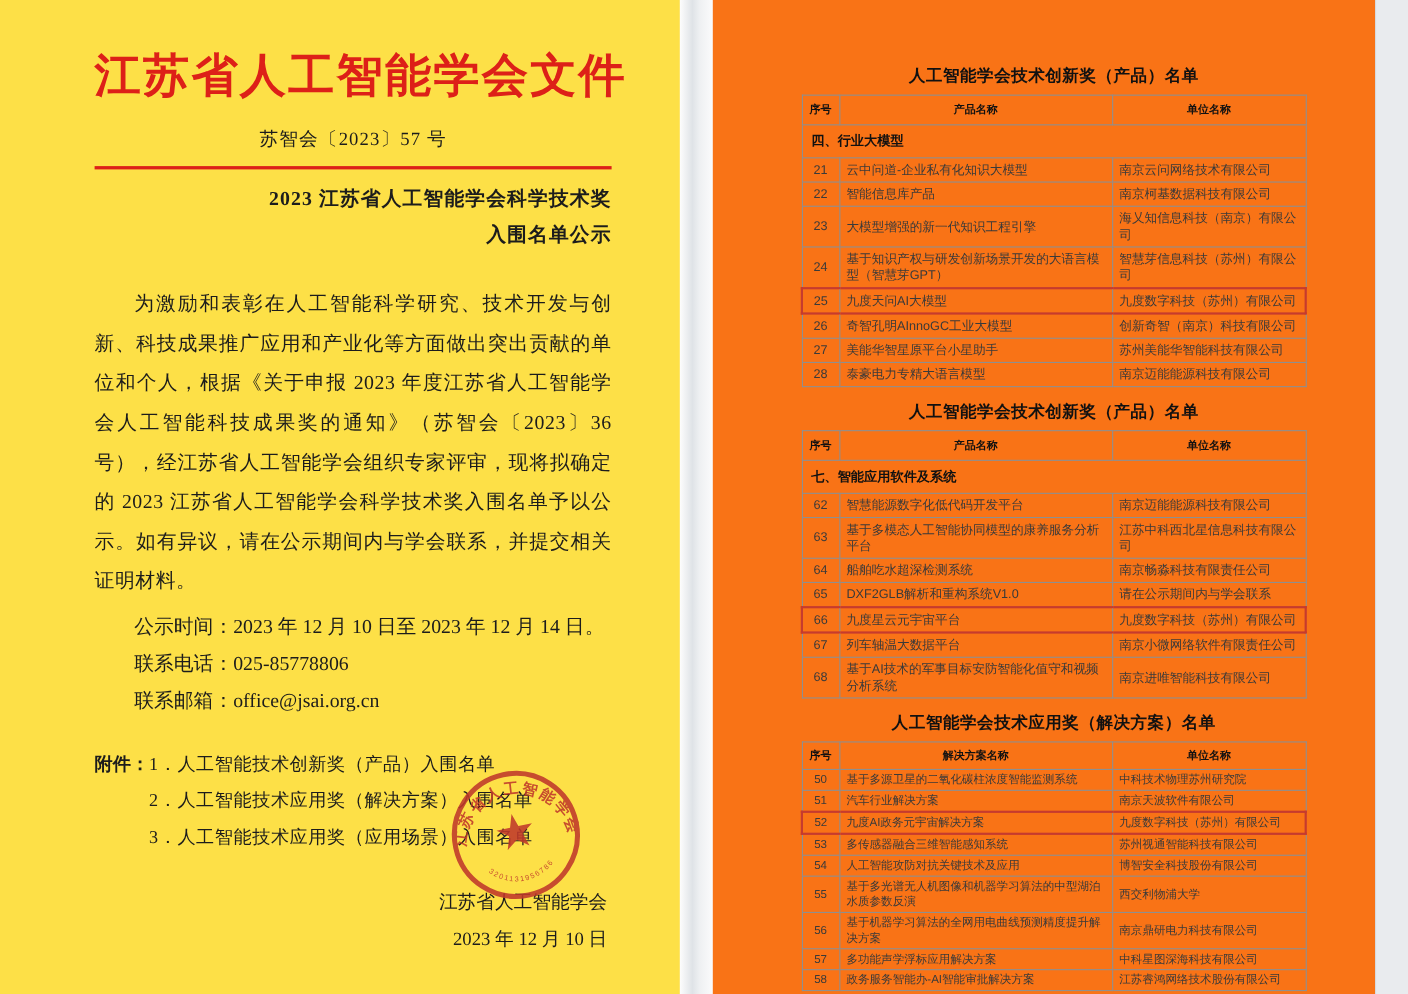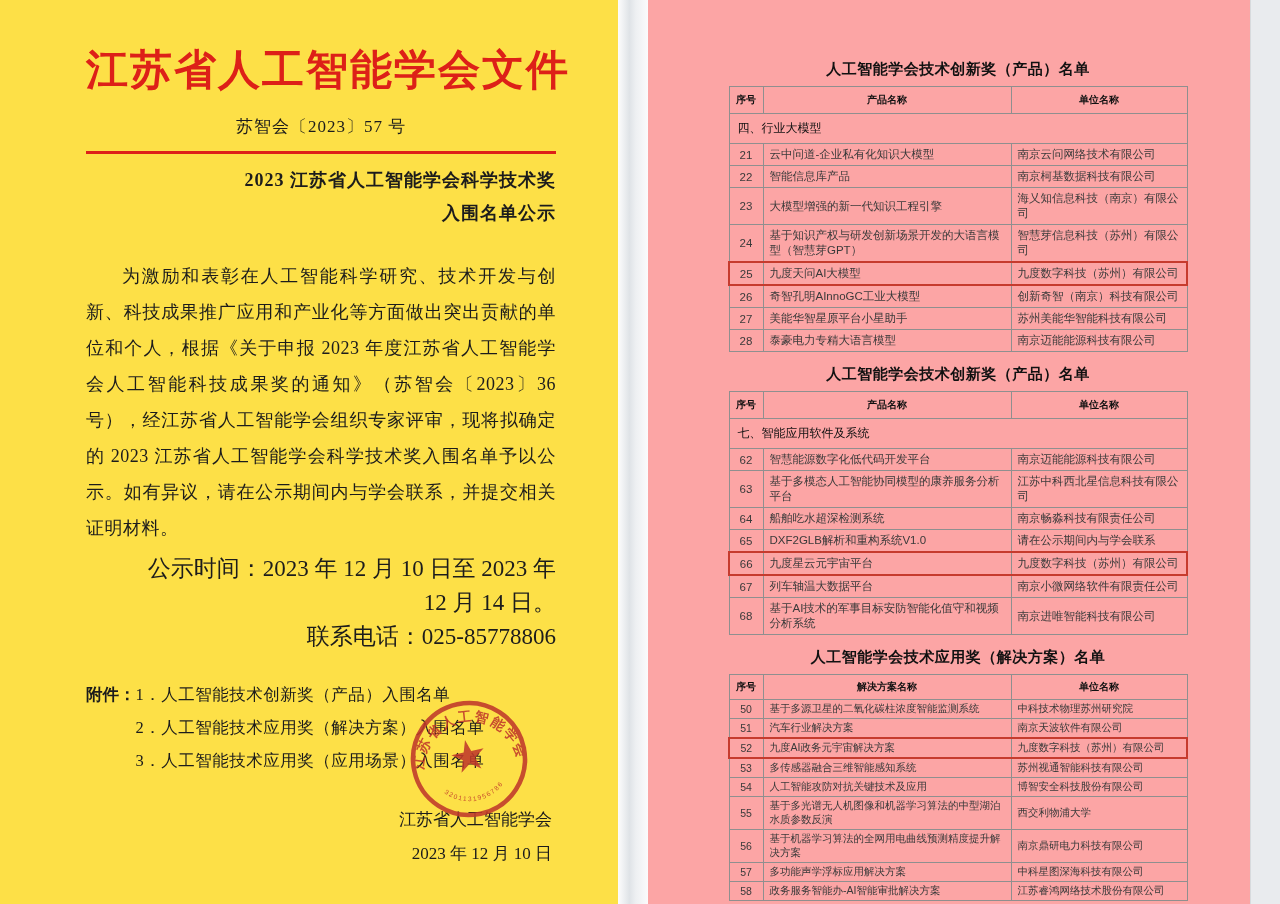--- a/index.html
+++ b/index.html
@@ -26,21 +26,21 @@
     text-align:center;color:var(--accent-red);font-weight:bold;
     font-size:42px;line-height:1.25;letter-spacing:2px;white-space:nowrap;
   }
   .doc-number{text-align:center;font-size:17px;margin-top:18px;letter-spacing:1px;}
   .red-rule{height:3px;background:var(--accent-red);margin-top:13px;}
   .doc-title{text-align:right;font-weight:bold;font-size:18px;line-height:33px;margin-top:10px;letter-spacing:1px;}
   .body-paragraph{
     margin-top:28px;font-size:18px;line-height:36px;text-align:justify;
     text-indent:2em;letter-spacing:0.5px;
   }
-  .contact-block{margin-top:6px;font-size:23px;line-height:34px;text-align:right;}
+  .contact-block{margin-top:6px;font-size:18px;line-height:34px;}
   .contact-block>div{text-indent:2em;}
   .attachments{margin-top:24px;font-size:16.5px;line-height:33px;display:flex;}
   .att-label{font-weight:bold;white-space:nowrap;}
   .att-item{letter-spacing:0.5px;}
   .signature{margin-top:26px;text-align:right;font-size:17px;line-height:34px;padding-right:4px;position:relative;z-index:1;}
   .seal{
     position:absolute;left:408px;top:698px;width:122px;height:122px;
     opacity:0.88;transform:rotate(-12deg);z-index:2;pointer-events:none;
   }
   .seal-ring{fill:none;stroke:var(--seal-red);stroke-width:4.5;}
@@ -53,42 +53,42 @@
     position:absolute;left:618px;top:0;width:30px;height:904px;
     background:linear-gradient(90deg,#fdfdfd 0%,var(--divider-gray) 38%,#eef0f2 60%,#fbfbfc 100%);
   }
   .right-edge-strip{
     position:absolute;left:1250px;top:0;width:30px;height:904px;
     background:var(--edge-gray);border-left:1px solid #d7dadd;
   }
 
   
   .right-page{
-    position:absolute;left:648px;top:0;width:602px;height:904px;background:#fca5a5;
+    position:absolute;left:648px;top:0;width:602px;height:904px;background:#f97316;
     font-family:"Liberation Sans","DejaVu Sans",sans-serif;color:var(--table-ink);
     padding:60px 0 0 80px;
   }
   .table-block{width:460px;margin-bottom:13px;}
   .table-title{
     text-align:center;font-weight:bold;font-size:15px;color:#111;
     margin-bottom:7px;letter-spacing:0.5px;
   }
   table.award{
     width:460px;border-collapse:collapse;table-layout:fixed;
     font-size:11.5px;color:var(--table-ink);
   }
   table.award th,table.award td{
     border:1px solid var(--table-border);padding:3px 6px;vertical-align:middle;
     overflow:hidden;
   }
   table.award th{font-weight:bold;color:#111;text-align:center;font-size:10px;padding:6px 4px;}
   table.award td.c0{text-align:center;}
   table.award .c0{width:34px;}
   table.award .c1{width:248px;}
-  table.award tr.section td{font-weight:normal;color:#111;font-size:12px;padding:6px 8px;}
+  table.award tr.section td{font-weight:bold;color:#111;font-size:12px;padding:6px 8px;}
   table.award tr.hl td{border-top:2px solid var(--highlight-red);border-bottom:2px solid var(--highlight-red);}
   table.award tr.hl td:first-child{border-left:2px solid var(--highlight-red);margin-top:11px;}
   table.award tr.hl td:last-child{border-right:2px solid var(--highlight-red);}
   .table-block.compact table.award{font-size:10.5px;}
   .table-block.compact table.award td{padding:2px 6px;}
   .table-block.compact table.award th{padding:5px 4px;}
 </style>
 </head>
 <body>
 
@@ -100,20 +100,21 @@
       <div class="doc-number">苏智会〔2023〕57 号</div>
       <div class="red-rule"></div>
       <div class="doc-title">
         <div>2023 江苏省人工智能学会科学技术奖</div>
         <div>入围名单公示</div>
       </div>
       <div class="body-paragraph">为激励和表彰在人工智能科学研究、技术开发与创新、科技成果推广应用和产业化等方面做出突出贡献的单位和个人，根据《关于申报 2023 年度江苏省人工智能学会人工智能科技成果奖的通知》（苏智会〔2023〕36 号），经江苏省人工智能学会组织专家评审，现将拟确定的 2023 江苏省人工智能学会科学技术奖入围名单予以公示。如有异议，请在公示期间内与学会联系，并提交相关证明材料。</div>
       <div class="contact-block">
         <div>公示时间：2023 年 12 月 10 日至 2023 年 12 月 14 日。</div>
         <div>联系电话：025-85778806</div>
+        <div>联系邮箱：office@jsai.org.cn</div>
       </div>
       <div class="attachments">
         <span class="att-label">附件：</span>
         <div class="att-items">
             <div class="att-item">1．人工智能技术创新奖（产品）入围名单</div>
             <div class="att-item">2．人工智能技术应用奖（解决方案）入围名单</div>
             <div class="att-item">3．人工智能技术应用奖（应用场景）入围名单</div>
           </div>
       </div>
       <div class="signature">

